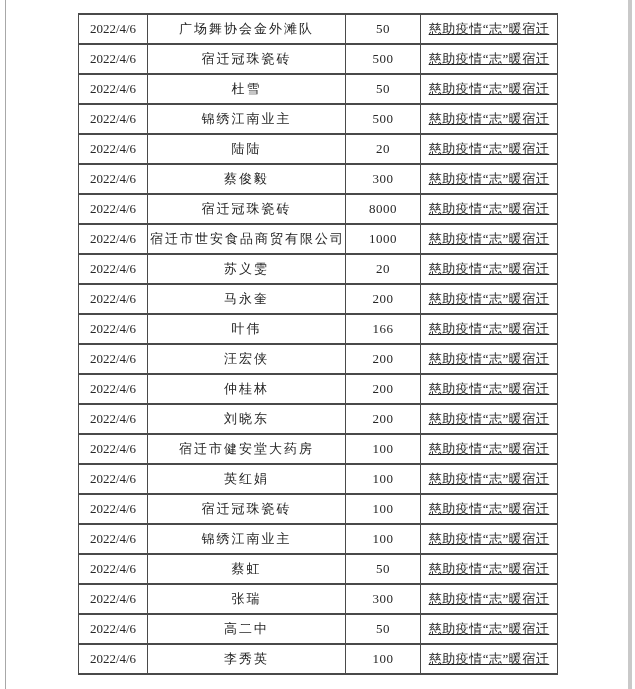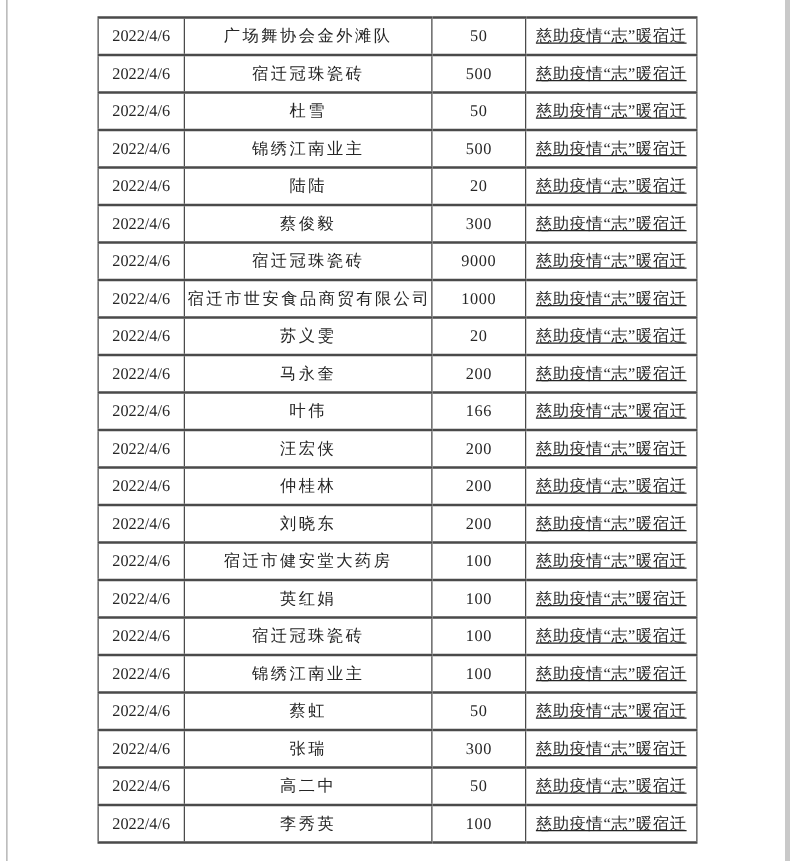--- a/index.html
+++ b/index.html
@@ -104,21 +104,21 @@
   <tr>
     <td class="cell-date">2022/4/6</td>
     <td class="cell-donor">蔡俊毅</td>
     <td class="cell-amount">300</td>
     <td class="cell-purpose">慈助疫情“志”暖宿迁</td>
   </tr>
 
   <tr>
     <td class="cell-date">2022/4/6</td>
     <td class="cell-donor">宿迁冠珠瓷砖</td>
-    <td class="cell-amount">9000</td>
+    <td class="cell-amount">8000</td>
     <td class="cell-purpose">慈助疫情“志”暖宿迁</td>
   </tr>
 
   <tr>
     <td class="cell-date">2022/4/6</td>
     <td class="cell-donor">宿迁市世安食品商贸有限公司</td>
     <td class="cell-amount">1000</td>
     <td class="cell-purpose">慈助疫情“志”暖宿迁</td>
   </tr>
 

